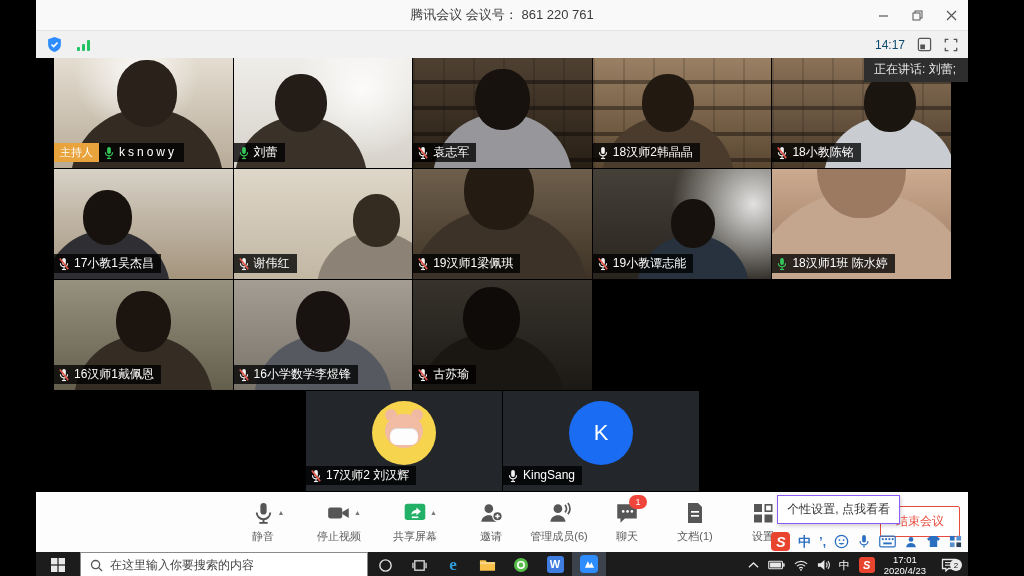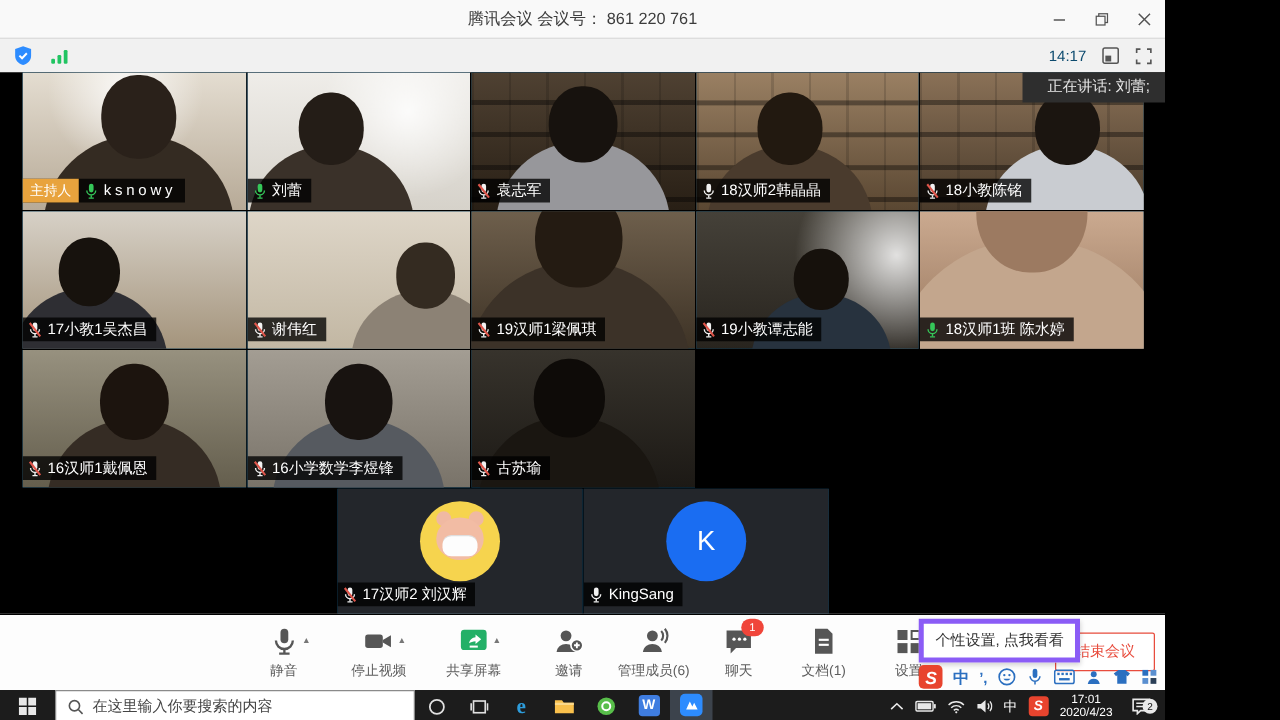--- a/index.html
+++ b/index.html
@@ -1,38 +1,38 @@
 <!DOCTYPE html>
 <html><head>
 <meta charset="utf-8">
 <style>
   html,body{margin:0;padding:0;width:1024px;height:576px;overflow:hidden;
     font-family:"Liberation Sans","DejaVu Sans",sans-serif;background:#000;}
-  .app{width:932px;height:576px;display:flex;flex-direction:column;}
+  .app{width:932px;height:576px;display:flex;flex-direction:column;margin-left:36px;}
 
   
   .titlebar{height:30px;background:#f9f9f9;border-bottom:1px solid #e3e3e3;
     position:relative;display:flex;align-items:center;flex:0 0 auto;}
   .win-title{position:absolute;left:0;right:0;text-align:center;font-size:13px;color:#3c3c3c;}
   .win-controls{margin-left:auto;display:flex;z-index:2;}
   .win-btn{width:34px;height:30px;display:flex;align-items:center;justify-content:center;color:#555;}
 
   
   .subbar{height:27px;background:#f1f1f1;display:flex;align-items:center;
     padding:0 10px;flex:0 0 auto;}
   .sig{display:flex;align-items:flex-end;gap:2px;margin-left:14px;height:12px;}
   .sig span{width:3px;background:#21c462;border-radius:1px;}
   .subbar-right{margin-left:auto;display:flex;align-items:center;gap:12px;color:#444;}
   .sub-time{font-size:12px;color:#0c4a6e;}
 
   
   .video-area{height:433px;background:#000;position:relative;padding:0 17px 0 18px;flex:0 0 auto;}
   .grid-main{display:grid;grid-template-columns:repeat(5,1fr);grid-template-rows:repeat(3,110px);gap:1px;}
   .grid-bottom{display:flex;justify-content:center;gap:1px;margin-top:1px;height:100px;}
-  .tile{position:relative;background:#0c4a6e;overflow:hidden;}
+  .tile{position:relative;background:#3b82f6;overflow:hidden;}
   .grid-bottom .tile{width:196px;}
   .feed{position:absolute;inset:0;}
   .shelves{position:absolute;inset:0;
     background:repeating-linear-gradient(180deg,rgba(0,0,0,0) 0 22px,rgba(0,0,0,.38) 22px 26px),
                repeating-linear-gradient(90deg,rgba(0,0,0,.14) 0 2px,rgba(0,0,0,0) 2px 30px);}
   .p-body{position:absolute;border-radius:50% 50% 0 0/95% 95% 0 0;}
   .p-head{position:absolute;border-radius:48%;}
   .avatar{position:absolute;left:50%;top:42%;transform:translate(-50%,-50%);
     width:64px;height:64px;border-radius:50%;display:flex;align-items:center;justify-content:center;
     color:#fff;font-size:22px;}
@@ -42,36 +42,36 @@
   .pig-face{position:absolute;width:38px;height:34px;border-radius:50%;background:#f2bca4;top:13px;left:13px;}
   .pig-mask{position:absolute;width:28px;height:17px;border-radius:7px;background:#fdfdfd;top:27px;left:18px;
     box-shadow:0 1px 0 rgba(0,0,0,.12) inset;}
   .label{position:absolute;left:0;bottom:6px;display:flex;align-items:center;height:19px;
     background:rgba(0,0,0,.78);color:#fff;max-width:96%;}
   .label svg{margin-left:4px;flex:0 0 auto;}
   .pname{padding:0 7px 1px 4px;font-size:12px;white-space:nowrap;overflow:hidden;}
   .spaced{letter-spacing:3px;}
   .host-badge{height:19px;display:flex;align-items:center;padding:0 6px;font-size:11px;color:#fff;}
   .speaking-banner{position:absolute;top:0;right:0;background:#2e2e2e;color:#e8e8e8;
-    font-size:12px;padding:3px 12px 4px 20px;z-index:3;}
+    font-size:12px;padding:3px 12px 4px 10px;z-index:3;}
 
   
   .toolbar{height:60px;background:#fdfdfd;position:relative;display:flex;align-items:center;
     padding-left:198px;gap:10px;flex:0 0 auto;border-top:1px solid #000;}
   .titem{position:relative;display:flex;flex-direction:column;align-items:center;
     width:58px;gap:3px;color:#5d5d5d;font-size:11px;}
   .titem .ticon{height:26px;display:flex;align-items:center;justify-content:center;position:relative;}
   .caret{position:absolute;right:-9px;top:9px;font-size:7px;color:#777;}
   .tbadge{position:absolute;top:-5px;right:-7px;min-width:14px;height:14px;border-radius:7px;
     color:#fff;font-size:9px;display:flex;align-items:center;justify-content:center;padding:0 2px;}
   .has-caret{margin-right:8px;}
   .tlabel{white-space:nowrap;}
   .end-btn{position:absolute;top:14px;right:8px;background:#fff;border:1px solid #e84c3d;
     color:#e84c3d;font-size:12px;padding:6px 15px;border-radius:2px;z-index:1;}
-  .tooltip{position:absolute;top:3px;right:68px;background:#fff;border:4px solid #8b5cf6;
+  .tooltip{position:absolute;top:3px;right:68px;background:#fff;border:1px solid #8b5cf6;
     box-shadow:1px 2px 4px rgba(0,0,0,.18);font-size:12px;color:#333;padding:5px 9px;z-index:2;white-space:nowrap;}
   .ime-bar{position:absolute;right:6px;bottom:1px;display:flex;align-items:center;gap:8px;z-index:3;}
   .sogou-s{width:19px;height:19px;border-radius:4px;background:#e8442e;color:#fff;font-weight:bold;
     font-size:14px;display:flex;align-items:center;justify-content:center;font-style:italic;}
   .ime-zh{color:#2b6fc0;font-size:13px;font-weight:bold;}
   .ime-ic{display:flex;align-items:center;}
 
   
   .taskbar{height:26px;background:#1c1c1c;display:flex;align-items:stretch;flex:0 0 auto;}
   .tb-start{width:44px;display:flex;align-items:center;justify-content:center;}

